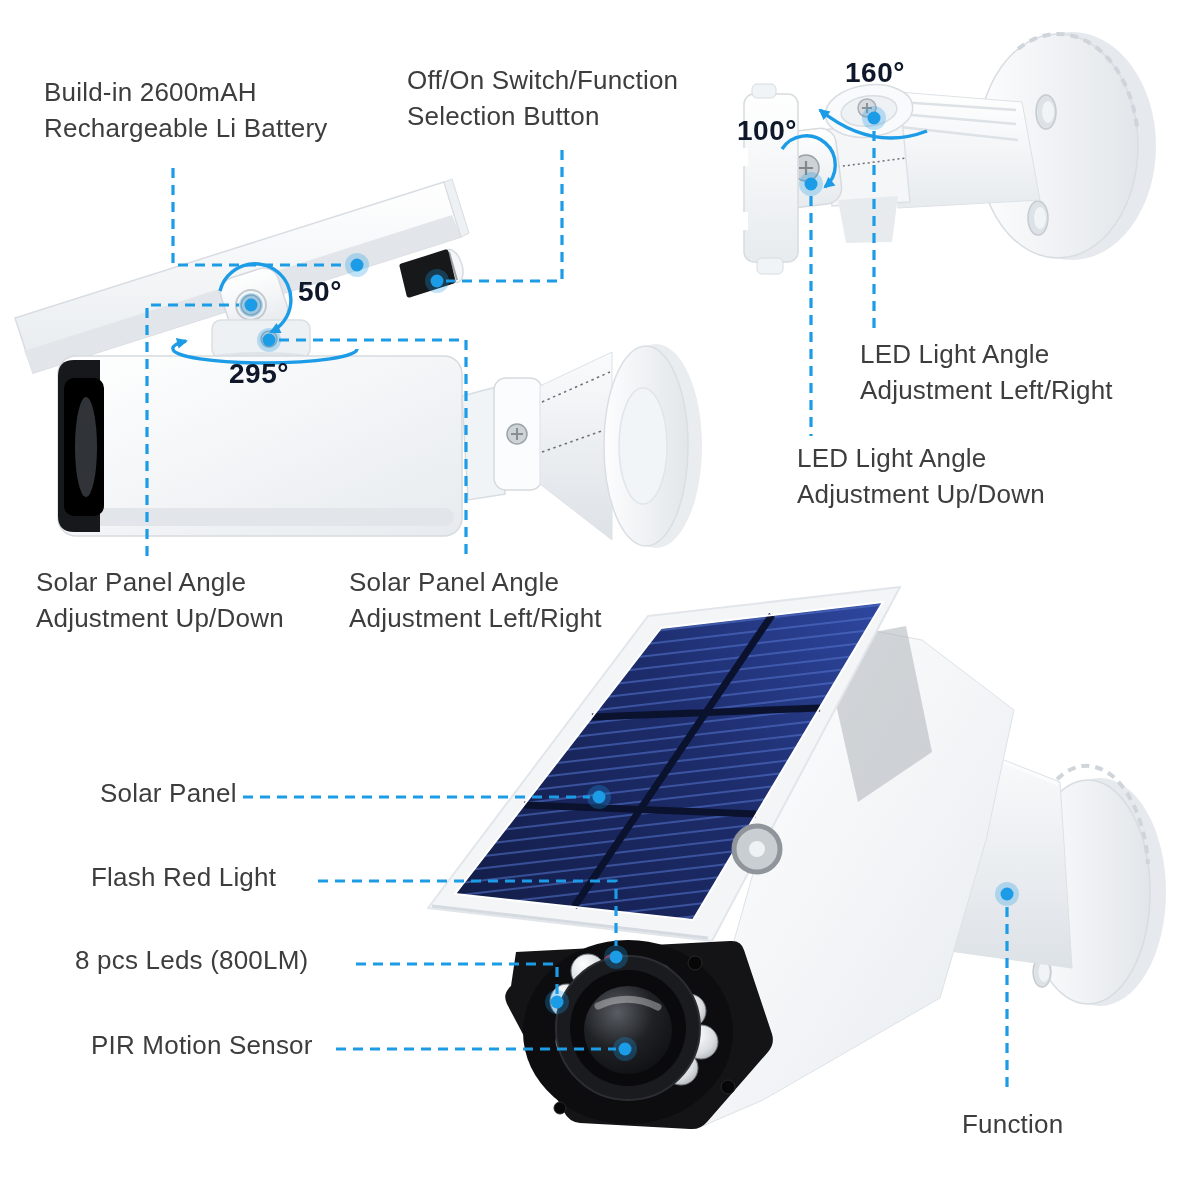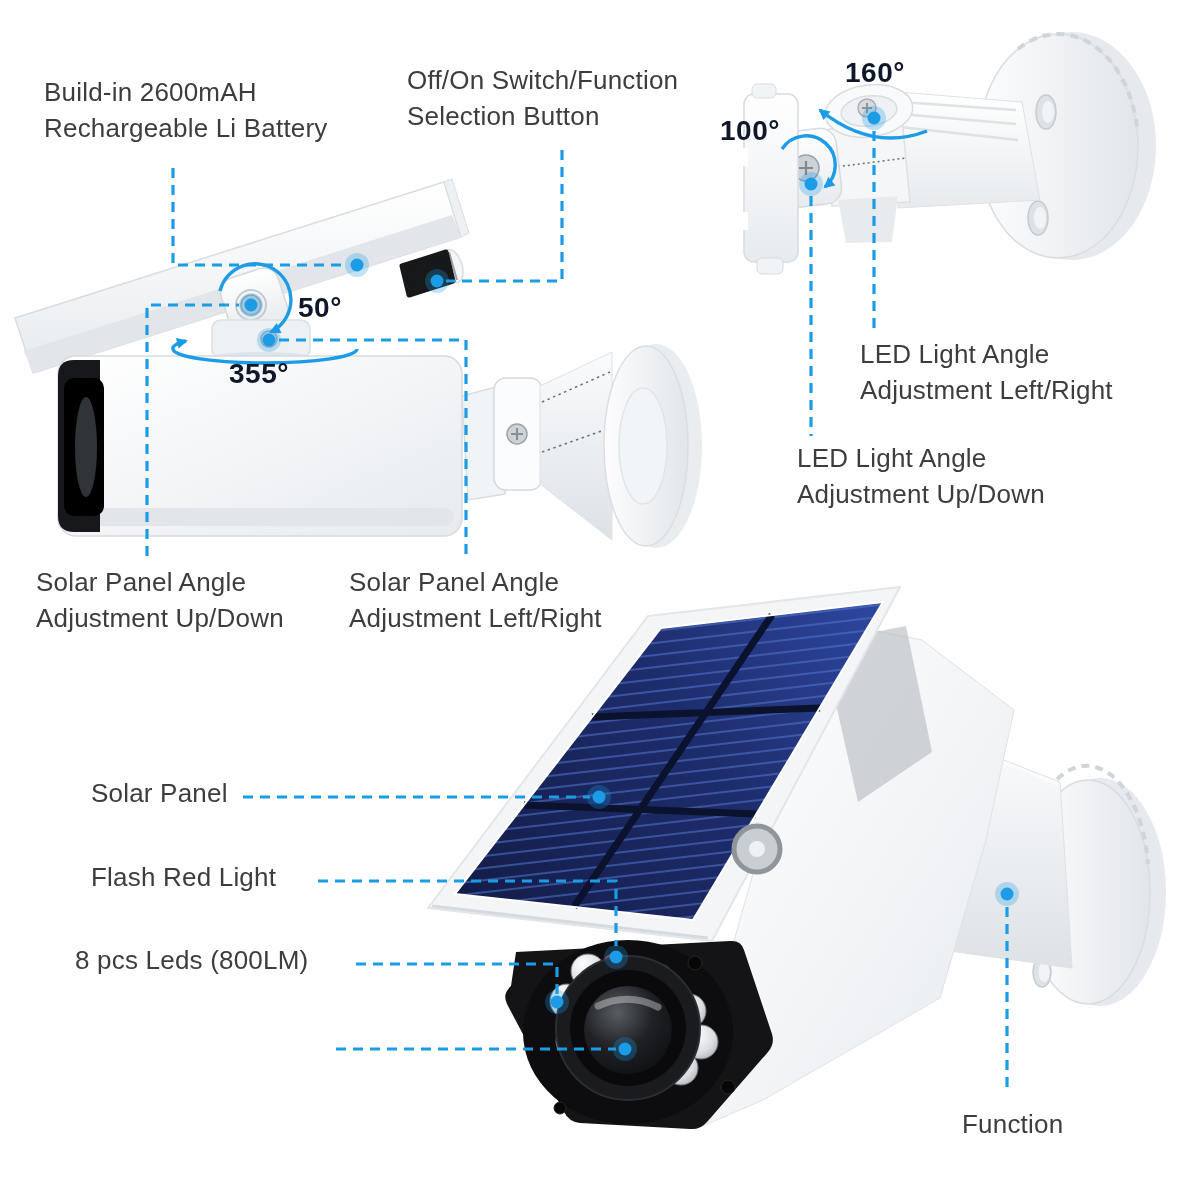--- a/index.html
+++ b/index.html
@@ -8,29 +8,29 @@
   .lbl{position:absolute;font-family:"Liberation Sans",sans-serif;font-size:26px;line-height:36px;
        color:#3d3d3d;white-space:pre-line;letter-spacing:.2px;}
   .angle{position:absolute;font-family:"Liberation Sans",sans-serif;font-weight:700;font-size:28px;
        color:#0f172a;letter-spacing:.5px;}
   #lbl-battery{left:44px;top:74px}
   #lbl-switch{left:407px;top:62px}
   #lbl-led-lr{left:860px;top:336px}
   #lbl-led-ud{left:797px;top:440px}
   #lbl-sp-ud{left:36px;top:564px}
   #lbl-sp-lr{left:349px;top:564px}
-  #lbl-solar{left:91px;top:775px}
+  #lbl-solar{left:100px;top:775px}
   #lbl-flash{left:91px;top:859px}
   #lbl-leds{left:75px;top:942px}
   #lbl-pir{left:91px;top:1027px}
   #lbl-bracket{left:962px;top:1106px}
-  #ang-50{left:298px;top:292px}
+  #ang-50{left:298px;top:276px}
   #ang-355{left:229px;top:358px}
   #ang-160{left:845px;top:57px}
-  #ang-100{left:720px;top:115px}
+  #ang-100{left:737px;top:115px}
 </style>
 </head>
 <body>
 
 <div id="stage">
 
 <svg id="art" width="1200" height="1200" viewBox="0 0 1200 1200">
   <defs>
     <linearGradient id="gWhite" x1="0" y1="0" x2="0" y2="1">
       <stop offset="0" stop-color="#ffffff"></stop>
@@ -264,19 +264,20 @@
 Adjustment Left/Right</div>
   <div class="lbl" id="lbl-led-ud">LED Light Angle
 Adjustment Up/Down</div>
   <div class="lbl" id="lbl-sp-ud">Solar Panel Angle
 Adjustment Up/Down</div>
   <div class="lbl" id="lbl-sp-lr">Solar Panel Angle
 Adjustment Left/Right</div>
   <div class="lbl" id="lbl-solar">Solar Panel</div>
   <div class="lbl" id="lbl-flash">Flash Red Light</div>
   <div class="lbl" id="lbl-leds">8 pcs Leds (800LM)</div>
+  <div class="lbl" id="lbl-pir">PIR Motion Sensor</div>
   <div class="lbl" id="lbl-bracket">Function</div>
 
   <div class="angle" id="ang-50">50°</div>
-  <div class="angle" id="ang-355">355°</div>
+  <div class="angle" id="ang-355">295°</div>
   <div class="angle" id="ang-160">160°</div>
   <div class="angle" id="ang-100">100°</div>
 </div>
 
 </body></html>

